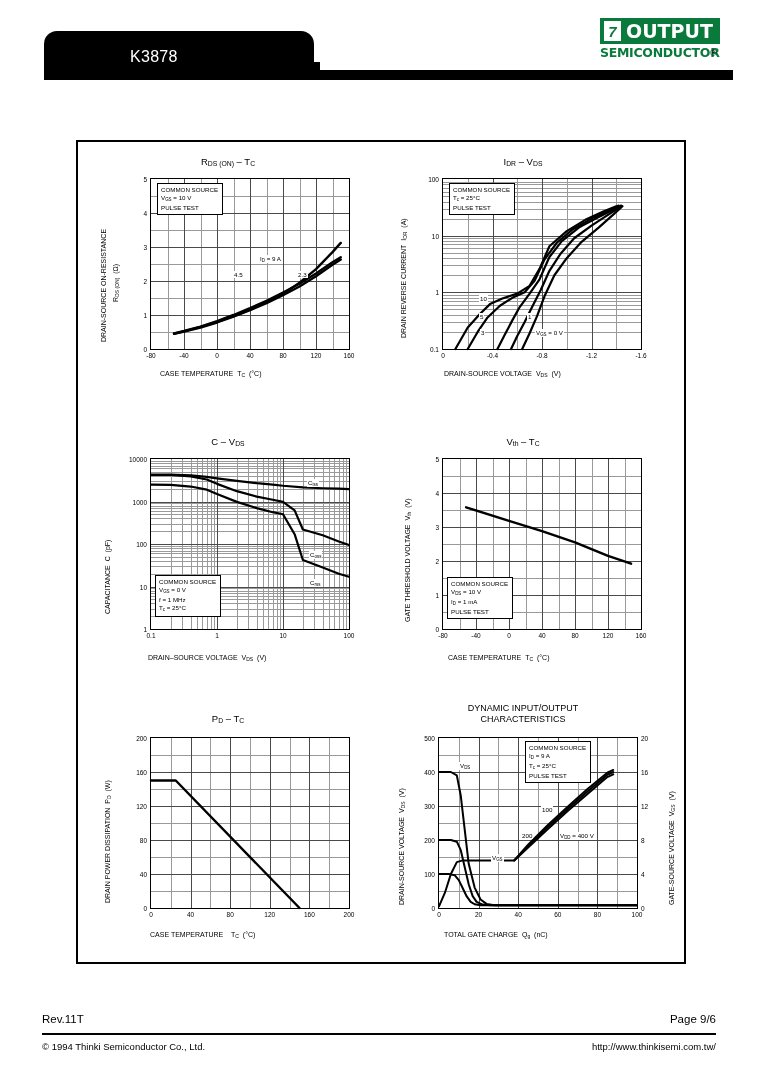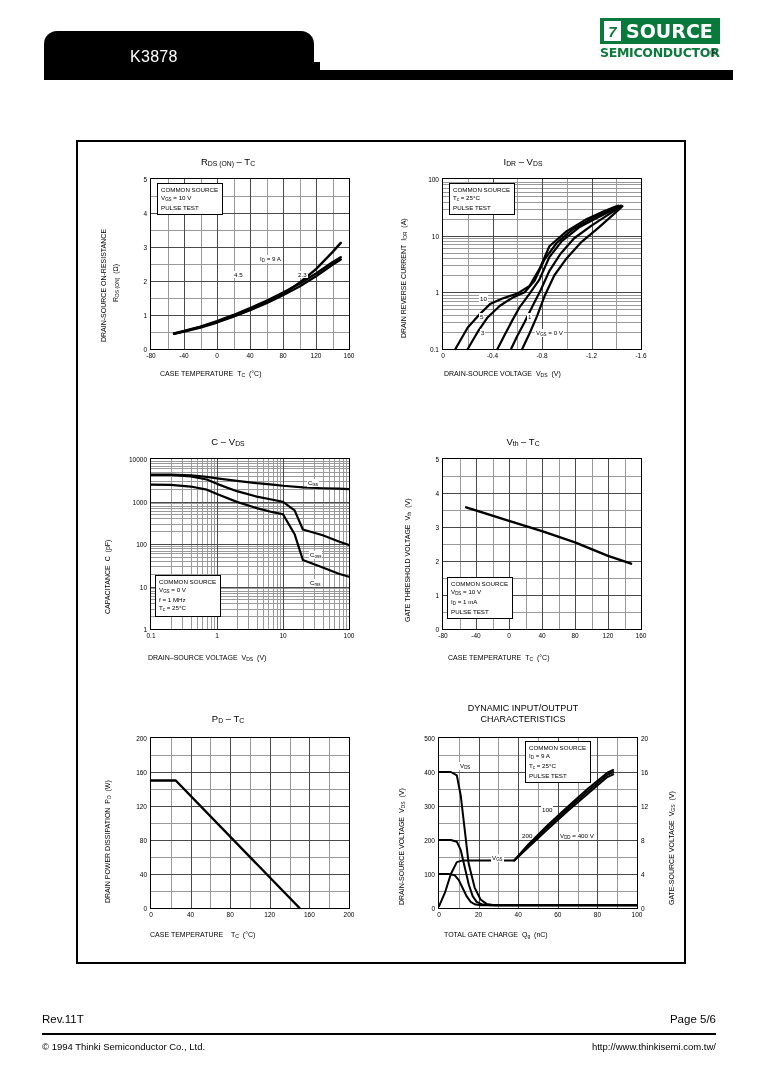--- a/index.html
+++ b/index.html
@@ -88,21 +88,21 @@
 <div id="header">
   <div id="title-bar"></div>
   <div id="title-bar-lower"></div>
   <div id="bar-step"></div>
   <div id="bar-thin"></div>
   <div id="title-text">K3878</div>
 
   <div id="logo">
     <div id="logo-box"></div>
     <div id="logo-mark">7</div>
-    <div id="logo-word">SOURCE</div>
+    <div id="logo-word">OUTPUT</div>
     <div id="logo-sub">SEMICONDUCTOR</div>
     <div id="logo-reg">®</div>
   </div>
 </div>
 
 <div id="frame">
 
   <div class="chart" id="chart-rds" style="left:0px;top:0px;width:300px;height:260px;">
     <div class="ctitle" style="left:60px;top:14px;width:180px;">R<sub>DS (ON)</sub> – T<sub>C</sub></div>
     <div class="axlabel rot" style="left:22px;top:200px;">DRAIN-SOURCE ON-RESISTANCE</div>
@@ -470,17 +470,17 @@
           <div>PULSE TEST</div>
         </div>
       </div>
     <div class="axlabel" style="left:66px;top:234px;">TOTAL GATE CHARGE&nbsp;&nbsp;Q<sub>g</sub>&nbsp;&nbsp;(nC)</div>
   </div>
 
 </div>
 
 <div id="footer">
   <div id="rev">Rev.11T</div>
-  <div id="page">Page 5/6</div>
+  <div id="page">Page 9/6</div>
   <div id="frule"></div>
   <div id="copy">© 1994 Thinki Semiconductor Co., Ltd.</div>
   <div id="url">http://www.thinkisemi.com.tw/</div>
 </div>
 
 </body></html>

